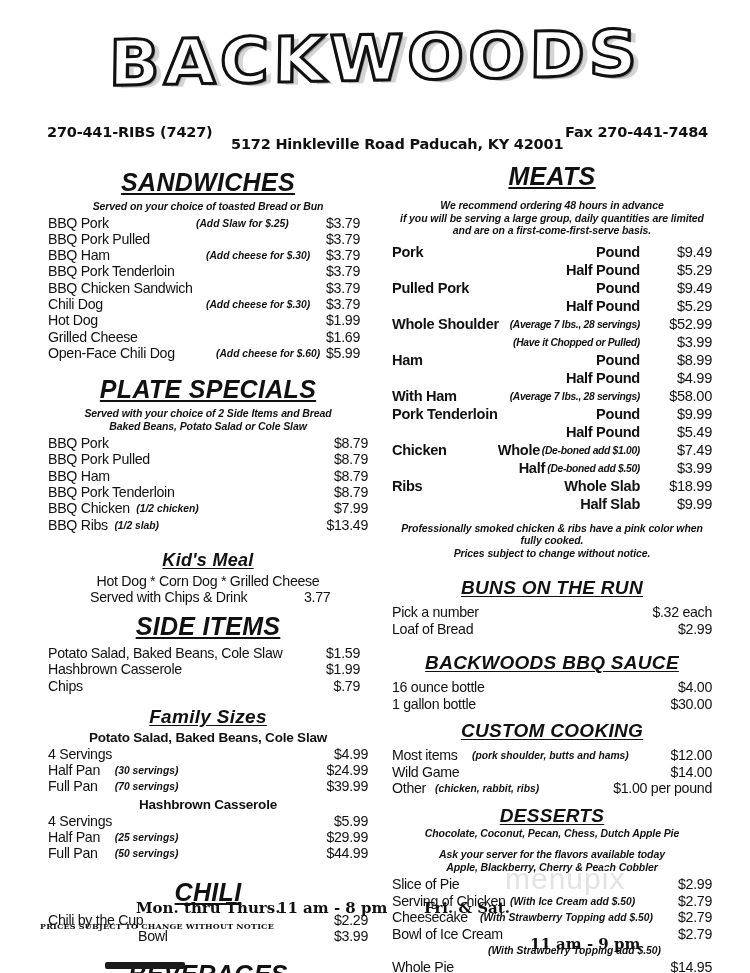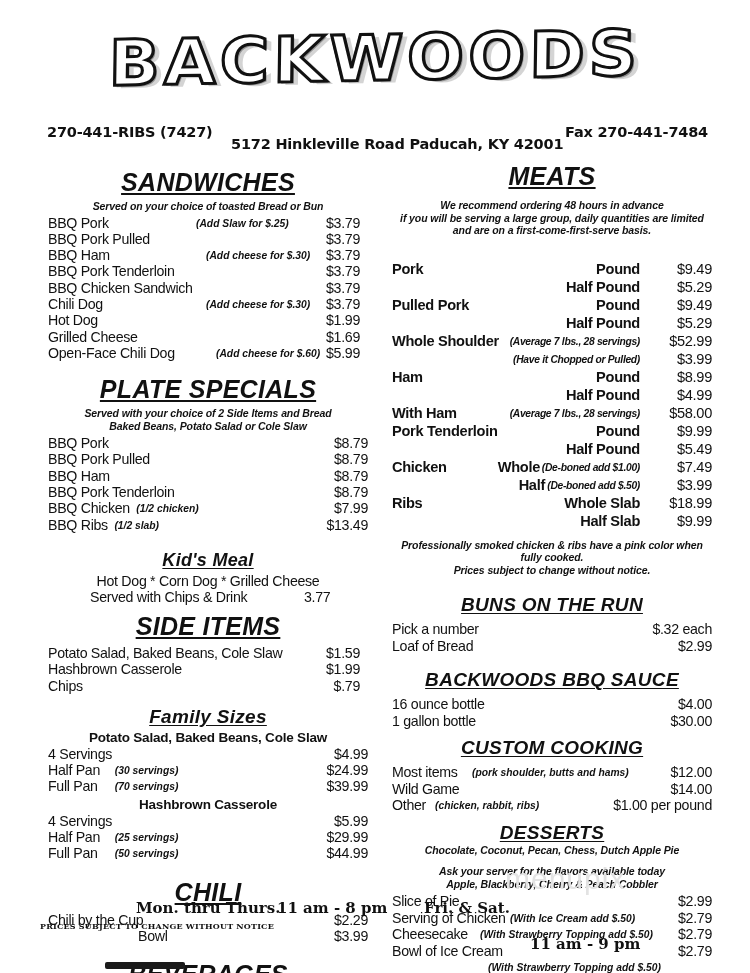--- a/index.html
+++ b/index.html
@@ -269,21 +269,21 @@
     <div class="center-line" style="margin-top:4px;">Coke  *  Diet Coke  *  Sprite  *  Mr. Pibb  *  Mello Yello</div>
 
   </div>
 
   <div class="colR">
 
     <div class="sect big">MEATS</div>
     <div class="note" style="margin-top:8px;">We recommend ordering 48 hours in advance</div>
     <div class="note">if you will be serving a large group, daily quantities are limited</div>
     <div class="note">and are on a first-come-first-serve basis.</div>
-    <div id="meat-rows" style="margin-top:24px;">
+    <div id="meat-rows" style="margin-top:7px;">
         <div class="mrow">
           <span class="mn">Pork</span>
           <span class="mq">Pound</span>
           <span class="mp">$9.49</span>
         </div>
         <div class="mrow">
           <span class="mq">Half Pound</span>
           <span class="mp">$5.29</span>
         </div>
         <div class="mrow">

